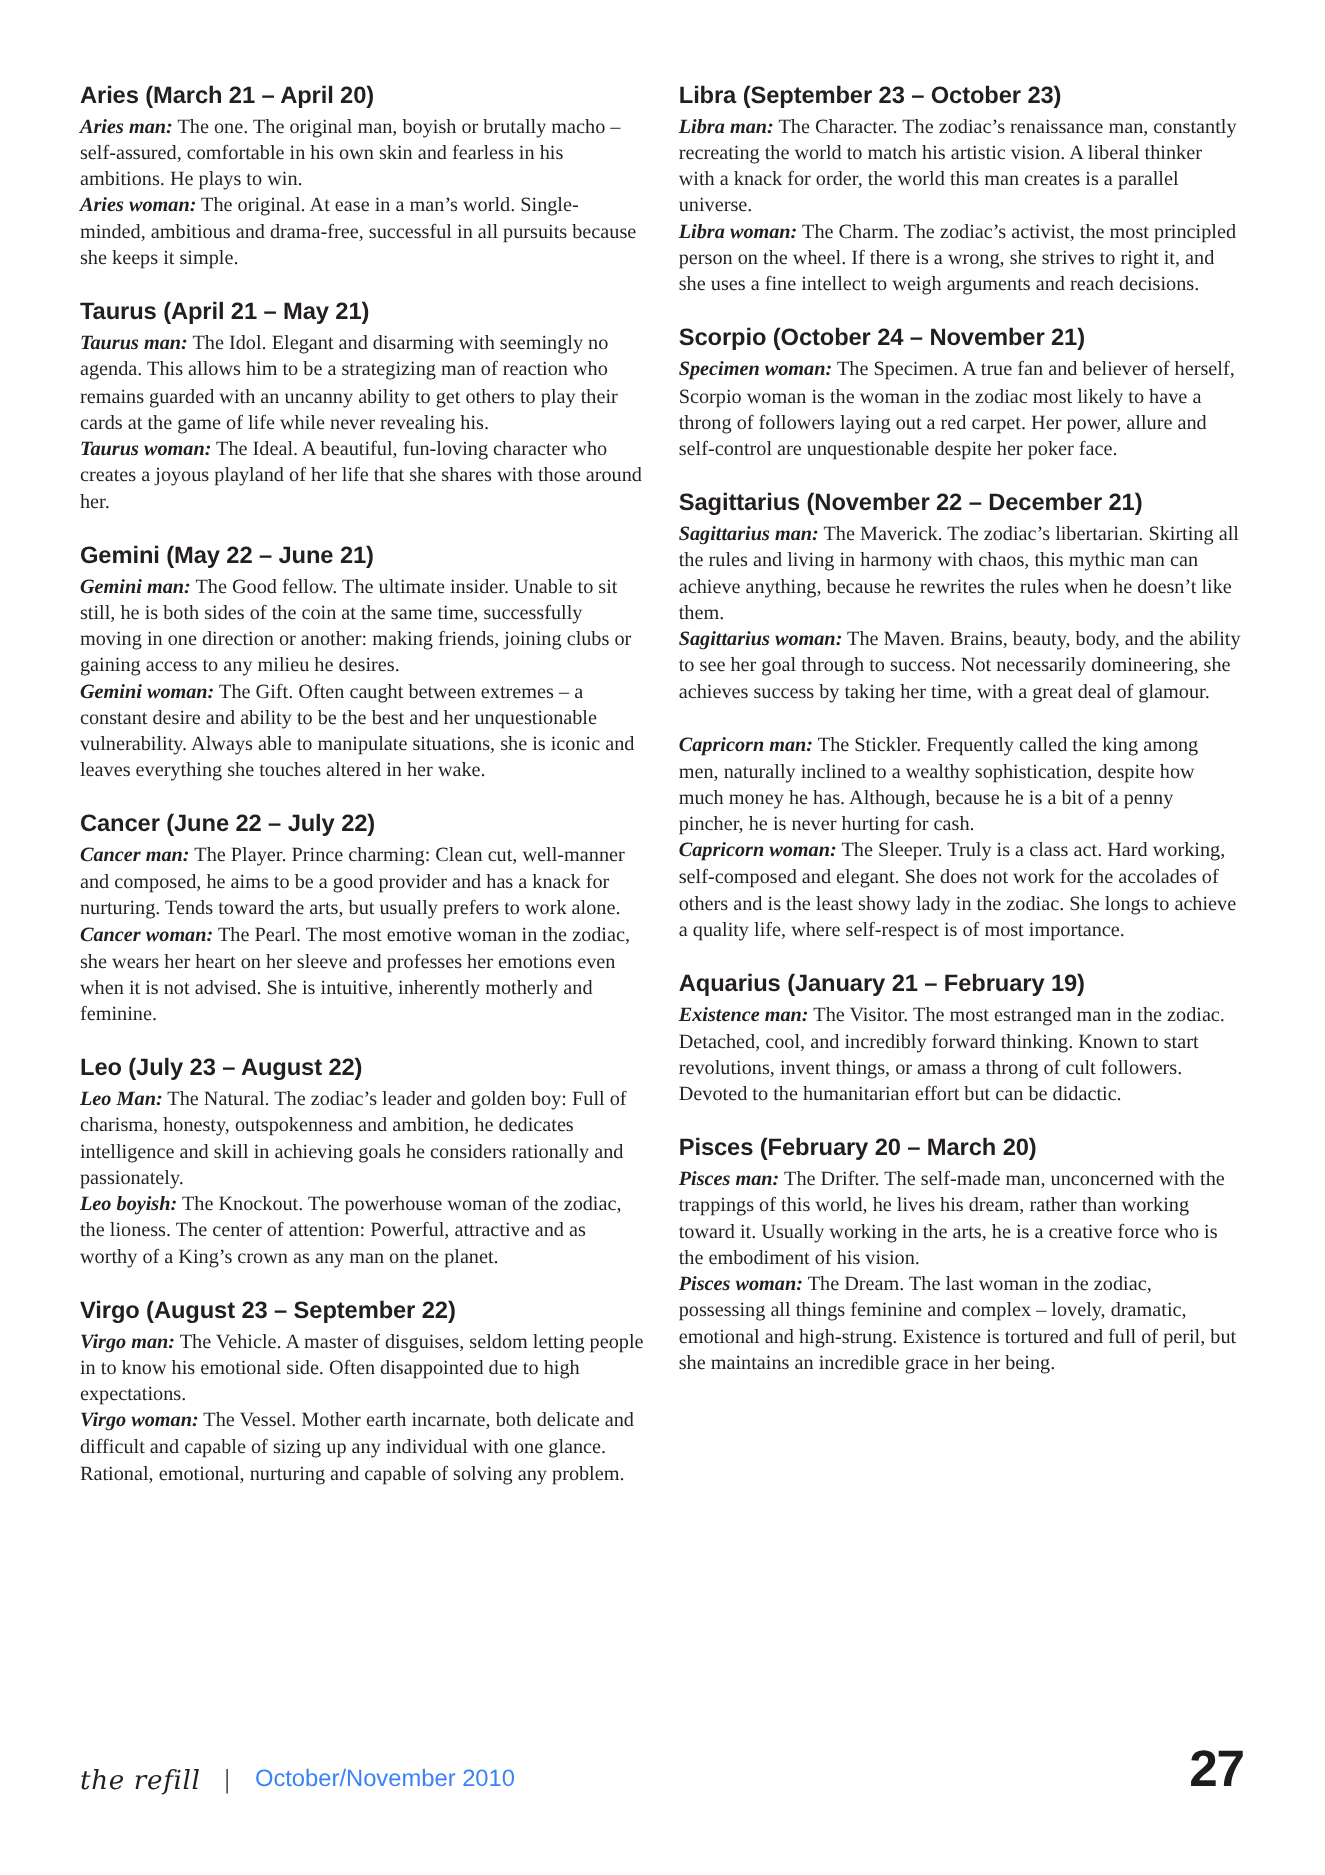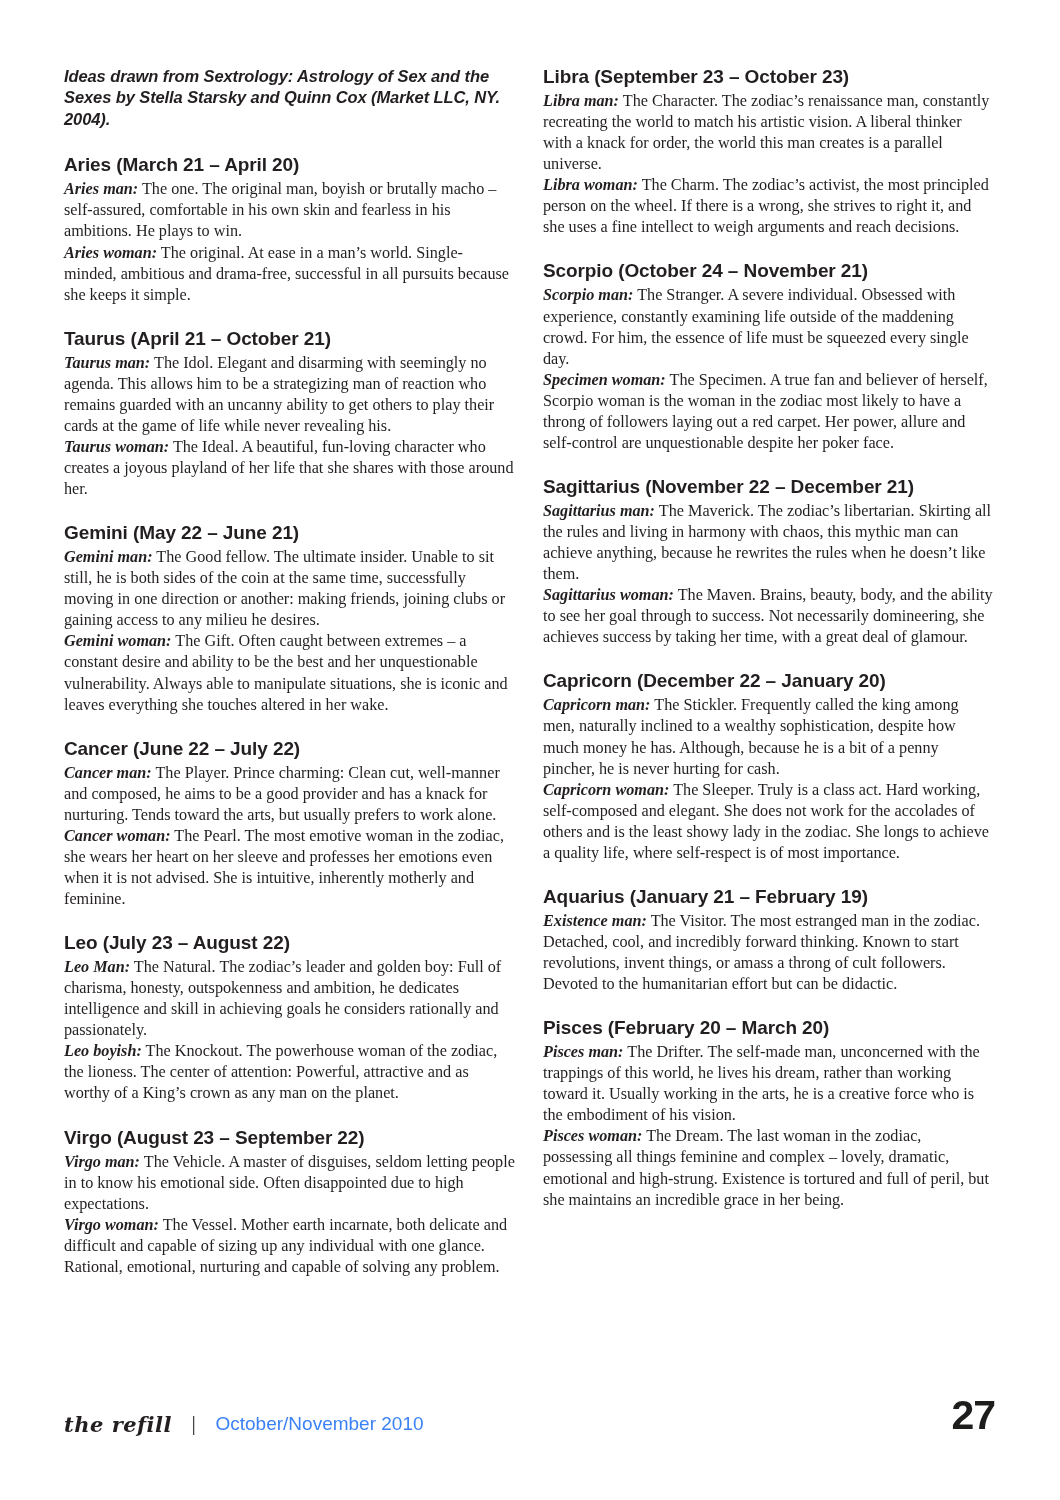--- a/index.html
+++ b/index.html
@@ -56,21 +56,21 @@
     height: 50px;
   }
   .footer-left {
     display: flex;
     align-items: center;
     height: 40px;
   }
   .magazine-logo {
     font-family: "DejaVu Serif", serif;
     font-style: italic;
-    font-weight: 700;
+    font-weight: 400;
     font-size: 21px;
     letter-spacing: 0.5px;
   }
   .footer-sep {
     margin: 0 19px;
     font-family: "Liberation Sans", sans-serif;
     font-weight: 400;
     font-size: 21px;
     color: #3a3a3a;
     transform: scaleX(0.7);
@@ -90,29 +90,28 @@
     color: #1d1d1b;
     letter-spacing: -1px;
   }
 </style>
 </head>
 <body>
 
 <div class="page">
   <div class="columns">
     <div class="col">
-      <p class="intro">Ideas drawn from Sextrology: Astrology of Sex and the Sexes by Stella Starsky and Quinn Cox (Market LLC, NY. 2004).</p>
 
     <section class="sign">
           <h2 class="sign-heading">Aries (March 21 – April 20)</h2>
           <p class="entry"><span class="entry-label">Aries man:</span> The one. The original man, boyish or brutally macho – self-assured, comfortable in his own skin and fearless in his ambitions. He plays to win.</p>
           <p class="entry"><span class="entry-label">Aries woman:</span> The original. At ease in a man’s world. Single-minded, ambitious and drama-free, successful in all pursuits because she keeps it simple.</p>
         </section>
         <section class="sign">
-          <h2 class="sign-heading">Taurus (April 21 – October 21)</h2>
+          <h2 class="sign-heading">Taurus (April 21 – May 21)</h2>
           <p class="entry"><span class="entry-label">Taurus man:</span> The Idol. Elegant and disarming with seemingly no agenda. This allows him to be a strategizing man of reaction who remains guarded with an uncanny ability to get others to play their cards at the game of life while never revealing his.</p>
           <p class="entry"><span class="entry-label">Taurus woman:</span> The Ideal. A beautiful, fun-loving character who creates a joyous playland of her life that she shares with those around her.</p>
         </section>
         <section class="sign">
           <h2 class="sign-heading">Gemini (May 22 – June 21)</h2>
           <p class="entry"><span class="entry-label">Gemini man:</span> The Good fellow. The ultimate insider. Unable to sit still, he is both sides of the coin at the same time, successfully moving in one direction or another: making friends, joining clubs or gaining access to any milieu he desires.</p>
           <p class="entry"><span class="entry-label">Gemini woman:</span> The Gift. Often caught between extremes – a constant desire and ability to be the best and her unquestionable vulnerability. Always able to manipulate situations, she is iconic and leaves everything she touches altered in her wake.</p>
         </section>
         <section class="sign">
           <h2 class="sign-heading">Cancer (June 22 – July 22)</h2>
@@ -132,30 +131,28 @@
       </div>
     <div class="col">
 
     <section class="sign">
           <h2 class="sign-heading">Libra (September 23 – October 23)</h2>
           <p class="entry"><span class="entry-label">Libra man:</span> The Character. The zodiac’s renaissance man, constantly recreating the world to match his artistic vision. A liberal thinker with a knack for order, the world this man creates is a parallel universe.</p>
           <p class="entry"><span class="entry-label">Libra woman:</span> The Charm. The zodiac’s activist, the most principled person on the wheel. If there is a wrong, she strives to right it, and she uses a fine intellect to weigh arguments and reach decisions.</p>
         </section>
         <section class="sign">
           <h2 class="sign-heading">Scorpio (October 24 – November 21)</h2>
-          <p class="entry"><span class="entry-label">Scorpio man:</span> The Stranger. A severe individual. Obsessed with experience, constantly examining life outside of the maddening crowd. For him, the essence of life must be squeezed every single day.</p>
           <p class="entry"><span class="entry-label">Specimen woman:</span> The Specimen. A true fan and believer of herself, Scorpio woman is the woman in the zodiac most likely to have a throng of followers laying out a red carpet. Her power, allure and self-control are unquestionable despite her poker face.</p>
         </section>
         <section class="sign">
           <h2 class="sign-heading">Sagittarius (November 22 – December 21)</h2>
           <p class="entry"><span class="entry-label">Sagittarius man:</span> The Maverick. The zodiac’s libertarian. Skirting all the rules and living in harmony with chaos, this mythic man can achieve anything, because he rewrites the rules when he doesn’t like them.</p>
           <p class="entry"><span class="entry-label">Sagittarius woman:</span> The Maven. Brains, beauty, body, and the ability to see her goal through to success. Not necessarily domineering, she achieves success by taking her time, with a great deal of glamour.</p>
         </section>
         <section class="sign">
-          <h2 class="sign-heading">Capricorn (December 22 – January 20)</h2>
           <p class="entry"><span class="entry-label">Capricorn man:</span> The Stickler. Frequently called the king among men, naturally inclined to a wealthy sophistication, despite how much money he has. Although, because he is a bit of a penny pincher, he is never hurting for cash.</p>
           <p class="entry"><span class="entry-label">Capricorn woman:</span> The Sleeper. Truly is a class act. Hard working, self-composed and elegant. She does not work for the accolades of others and is the least showy lady in the zodiac. She longs to achieve a quality life, where self-respect is of most importance.</p>
         </section>
         <section class="sign">
           <h2 class="sign-heading">Aquarius (January 21 – February 19)</h2>
           <p class="entry"><span class="entry-label">Existence man:</span> The Visitor. The most estranged man in the zodiac. Detached, cool, and incredibly forward thinking. Known to start revolutions, invent things, or amass a throng of cult followers. Devoted to the humanitarian effort but can be didactic.</p>
         </section>
         <section class="sign">
           <h2 class="sign-heading">Pisces (February 20 – March 20)</h2>
           <p class="entry"><span class="entry-label">Pisces man:</span> The Drifter. The self-made man, unconcerned with the trappings of this world, he lives his dream, rather than working toward it. Usually working in the arts, he is a creative force who is the embodiment of his vision.</p>

